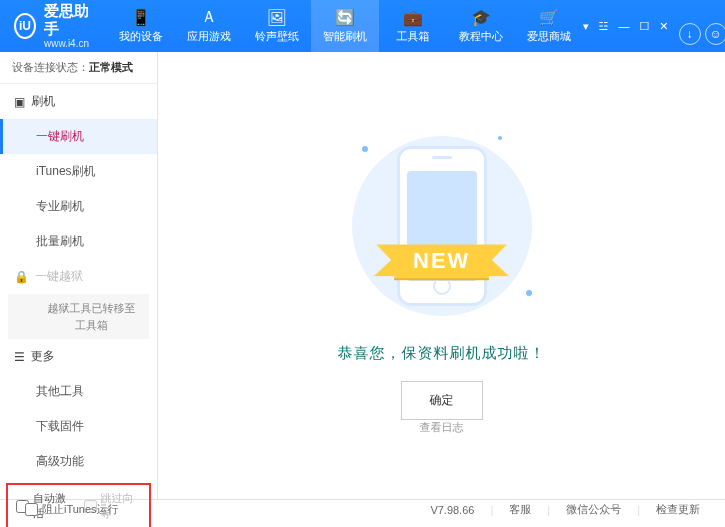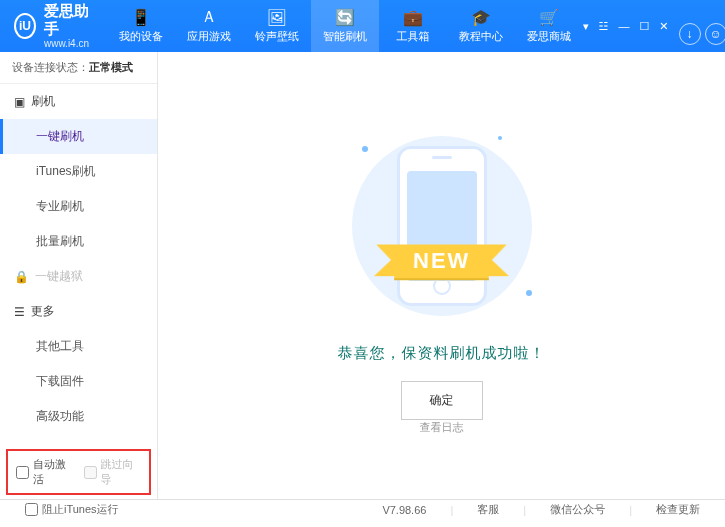--- a/index.html
+++ b/index.html
@@ -22,21 +22,21 @@
 .circle-btn { width: 22px; height: 22px; border: 1.5px solid rgba(255,255,255,0.7); border-radius: 50%; display: flex; align-items: center; justify-content: center; font-size: 12px; cursor: pointer; margin-left: 4px; }
 
 .body { display: flex; height: 447px; }
 .sidebar { width: 158px; border-right: 1px solid #e5e5e5; display: flex; flex-direction: column; }
 
 .status-bar { padding: 8px 12px; font-size: 11px; color: #666; border-bottom: 1px solid #eee; }
 .status-bar b { color: #333; }
 
 .sb-section { padding: 9px 14px; font-size: 12px; color: #444; display: flex; align-items: center; gap: 6px; cursor: pointer; }
 .sb-item { padding: 9px 10px 9px 36px; font-size: 12px; color: #555; cursor: pointer; }
-.sb-item.active { background: #eaf3ff; color: #4c1d95; border-left: 3px solid #1a7eff; padding-left: 33px; }
+.sb-item.active { background: #eaf3ff; color: #be185d; border-left: 3px solid #1a7eff; padding-left: 33px; }
 .sb-multiline { padding: 6px 10px 6px 36px; font-size: 11px; color: #888; line-height: 1.5; background: #f6f6f6; text-align: center; margin: 0 8px; }
 
 .red-box { border: 2px solid #e33; margin: 4px 6px; padding: 6px 8px; display: flex; gap: 10px; align-items: center; font-size: 11px; }
 .red-box label { display: flex; align-items: center; gap: 4px; color: #555; }
 .red-box label.dis { color: #bbb; }
 
 .main { flex: 1; display: flex; flex-direction: column; align-items: center; justify-content: center; padding-top: 10px; }
 
 .phone-illust { position: relative; width: 220px; height: 200px; display: flex; align-items: center; justify-content: center; }
 .circle-bg { position: absolute; width: 180px; height: 180px; border-radius: 50%; background: #e8f3ff; }
@@ -48,21 +48,21 @@
 .ribbon::before, .ribbon::after { content: ""; position: absolute; top: 0; width: 0; height: 0; border: 16px solid #ffcf3f; }
 .ribbon::before { left: -20px; border-left-color: transparent; }
 .ribbon::after { right: -20px; border-right-color: transparent; }
 .sparkle { position: absolute; width: 6px; height: 6px; background: #7fc0ff; border-radius: 50%; }
 
 .success-text { font-size: 15px; color: #0f766e; margin-top: 18px; letter-spacing: 1px; }
 .ok-btn { margin-top: 18px; padding: 10px 28px; border: 1px solid #ccc; background: #fff; cursor: pointer; font-size: 12px; color: #333; }
 .view-log { margin-top: 0; font-size: 11px; color: #999; cursor: pointer; }
 
 .footer { height: 20px; border-top: 1px solid #e0e0e0; display: flex; align-items: center; padding: 0 25px; font-size: 11px; color: #666; gap: 6px; }
-.footer-right { margin-left: auto; display: flex; gap: 24px; align-items: center; }
+.footer-right { margin-left: auto; display: flex; gap: 16px; align-items: center; }
 .sep { color: #ddd; }
 </style>
 </head>
 <body>
 
 <div class="header">
   <div class="logo-area">
     <div class="logo">iU</div>
     <div class="brand-text">
       <div class="brand-title">爱思助手</div>
@@ -126,20 +126,22 @@
     </div>
     <div class="sb-item active">一键刷机</div>
     <div class="sb-item">iTunes刷机</div>
     <div class="sb-item">专业刷机</div>
     <div class="sb-item">批量刷机</div>
 
     <div class="sb-section" style="color:#bbb;">
       <span>🔒</span>
       <span>一键越狱</span>
     </div>
+    <div class="sb-multiline">越狱工具已转移至
+工具箱</div>
 
     <div class="sb-section">
       <span>☰</span>
       <span>更多</span>
     </div>
     <div class="sb-item">其他工具</div>
     <div class="sb-item">下载固件</div>
     <div class="sb-item">高级功能</div>
 
     <div style="flex:1"></div>

